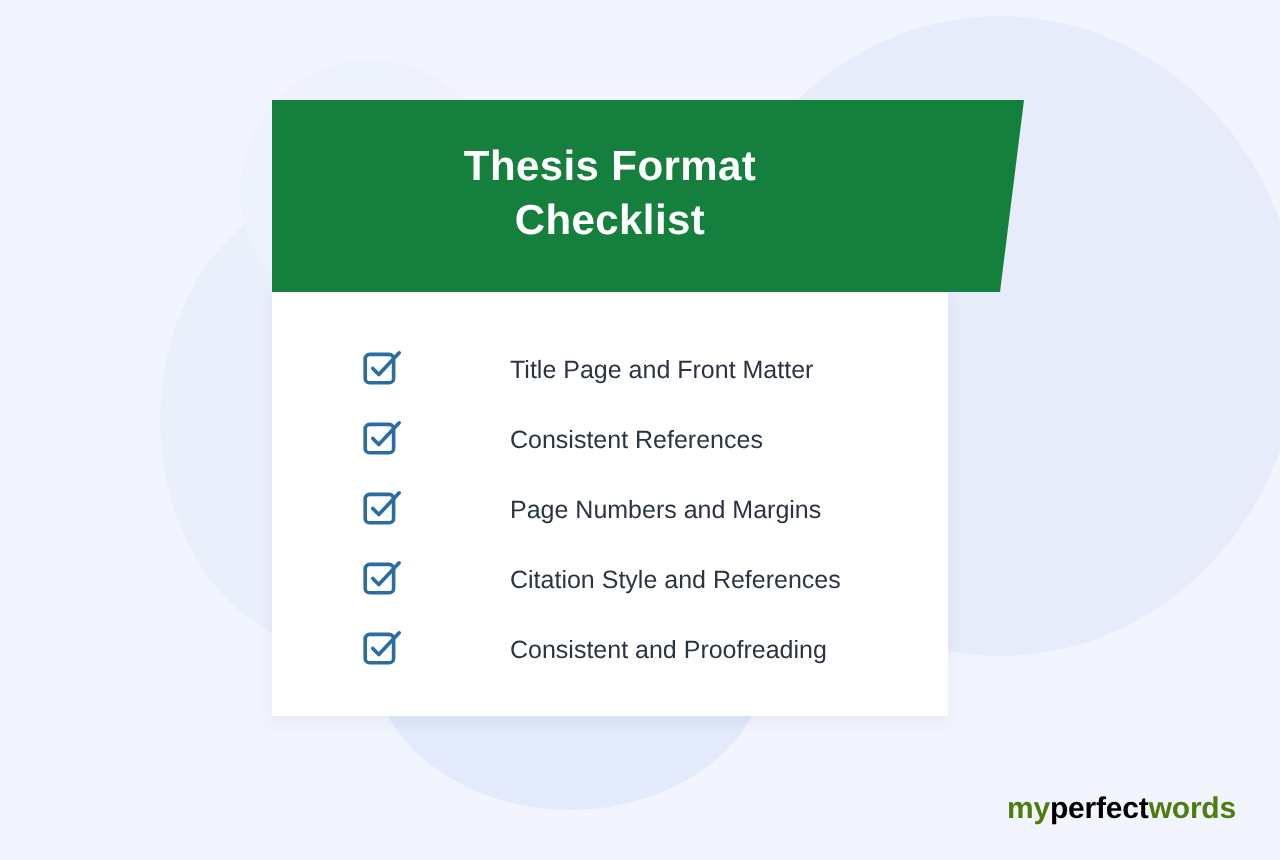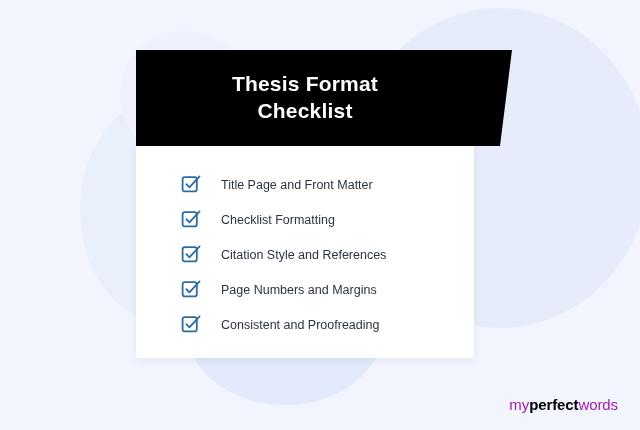--- a/index.html
+++ b/index.html
@@ -76,21 +76,21 @@
     box-shadow: 0 3px 8px rgba(40, 70, 130, 0.07);
   }
 
   
   #banner {
     position: absolute;
     left: 0;
     top: 0;
     width: 376px;
     height: 96px;
-    background: #000000;
+    background: #15803d;
     clip-path: polygon(0 0, 376px 0, 364px 96px, 0 96px);
     box-shadow: 0 2px 6px rgba(30, 60, 120, 0.10);
   }
   #banner-title {
     position: absolute;
     left: 0;
     top: 20px;
     width: 338px;
     text-align: center;
     color: #ffffff;
@@ -127,35 +127,36 @@
     display: block;
     position: absolute;
     left: -1px;
     top: -2px;
   }
   .check-label {
     font-size: 12.5px;
     color: #2b3440;
     line-height: 16px;
     white-space: nowrap;
+    margin-left: 34px;
   }
 
   
   #logo {
     position: absolute;
     right: 22px;
     bottom: 17px;
     font-size: 15px;
     line-height: 17px;
     letter-spacing: -0.1px;
     white-space: nowrap;
   }
   #logo .lg-my, #logo .lg-words {
-    color: #a21caf;
-    font-weight: normal;
+    color: #4d7c0f;
+    font-weight: bold;
   }
   #logo .lg-perfect {
     color: #000000;
     font-weight: bold;
   }
 </style>
 </head>
 <body>
 
 <div id="canvas">
@@ -186,41 +187,41 @@
         <span class="check-label">Title Page and Front Matter</span>
       </div>
 
       <div class="check-row">
         <span class="check-icon">
           <svg width="21" height="21" viewBox="0 0 21 21" fill="none">
             <rect x="1.6" y="3.2" width="14.2" height="14.2" rx="2.2" stroke="#2b6ca3" stroke-width="1.8" fill="none"></rect>
             <path d="M5.4 10.2 L8.4 13.3 L18.6 2.4" stroke="#2b6ca3" stroke-width="1.8" stroke-linecap="round" stroke-linejoin="round" fill="none"></path>
           </svg>
         </span>
-        <span class="check-label">Checklist Formatting</span>
+        <span class="check-label">Consistent References</span>
+      </div>
+
+      <div class="check-row">
+        <span class="check-icon">
+          <svg width="21" height="21" viewBox="0 0 21 21" fill="none">
+            <rect x="1.6" y="3.2" width="14.2" height="14.2" rx="2.2" stroke="#2b6ca3" stroke-width="1.8" fill="none"></rect>
+            <path d="M5.4 10.2 L8.4 13.3 L18.6 2.4" stroke="#2b6ca3" stroke-width="1.8" stroke-linecap="round" stroke-linejoin="round" fill="none"></path>
+          </svg>
+        </span>
+        <span class="check-label">Page Numbers and Margins</span>
       </div>
 
       <div class="check-row">
         <span class="check-icon">
           <svg width="21" height="21" viewBox="0 0 21 21" fill="none">
             <rect x="1.6" y="3.2" width="14.2" height="14.2" rx="2.2" stroke="#2b6ca3" stroke-width="1.8" fill="none"></rect>
             <path d="M5.4 10.2 L8.4 13.3 L18.6 2.4" stroke="#2b6ca3" stroke-width="1.8" stroke-linecap="round" stroke-linejoin="round" fill="none"></path>
           </svg>
         </span>
         <span class="check-label">Citation Style and References</span>
-      </div>
-
-      <div class="check-row">
-        <span class="check-icon">
-          <svg width="21" height="21" viewBox="0 0 21 21" fill="none">
-            <rect x="1.6" y="3.2" width="14.2" height="14.2" rx="2.2" stroke="#2b6ca3" stroke-width="1.8" fill="none"></rect>
-            <path d="M5.4 10.2 L8.4 13.3 L18.6 2.4" stroke="#2b6ca3" stroke-width="1.8" stroke-linecap="round" stroke-linejoin="round" fill="none"></path>
-          </svg>
-        </span>
-        <span class="check-label">Page Numbers and Margins</span>
       </div>
 
       <div class="check-row">
         <span class="check-icon">
           <svg width="21" height="21" viewBox="0 0 21 21" fill="none">
             <rect x="1.6" y="3.2" width="14.2" height="14.2" rx="2.2" stroke="#2b6ca3" stroke-width="1.8" fill="none"></rect>
             <path d="M5.4 10.2 L8.4 13.3 L18.6 2.4" stroke="#2b6ca3" stroke-width="1.8" stroke-linecap="round" stroke-linejoin="round" fill="none"></path>
           </svg>
         </span>
         <span class="check-label">Consistent and Proofreading</span>

